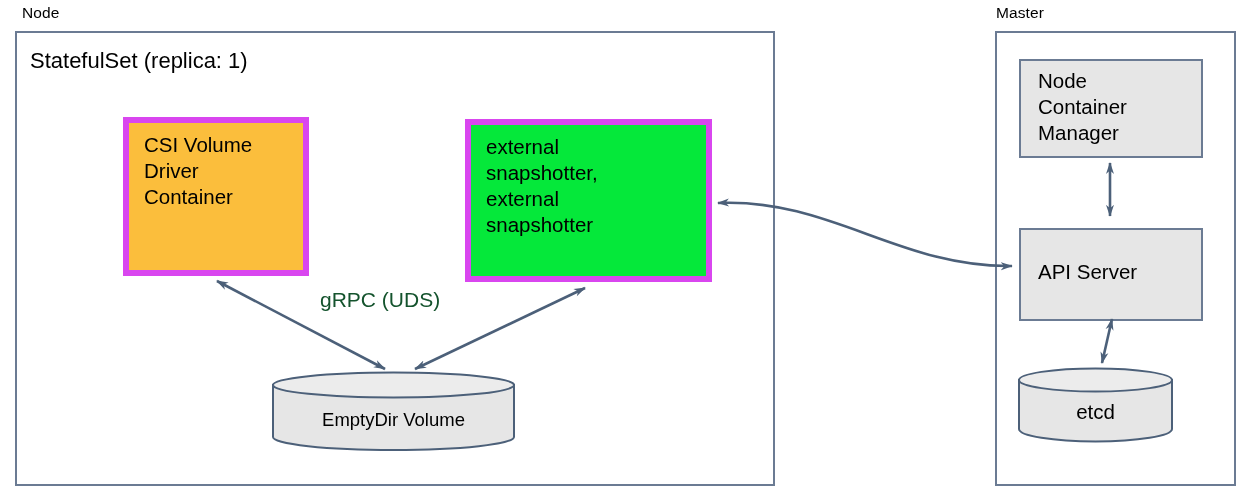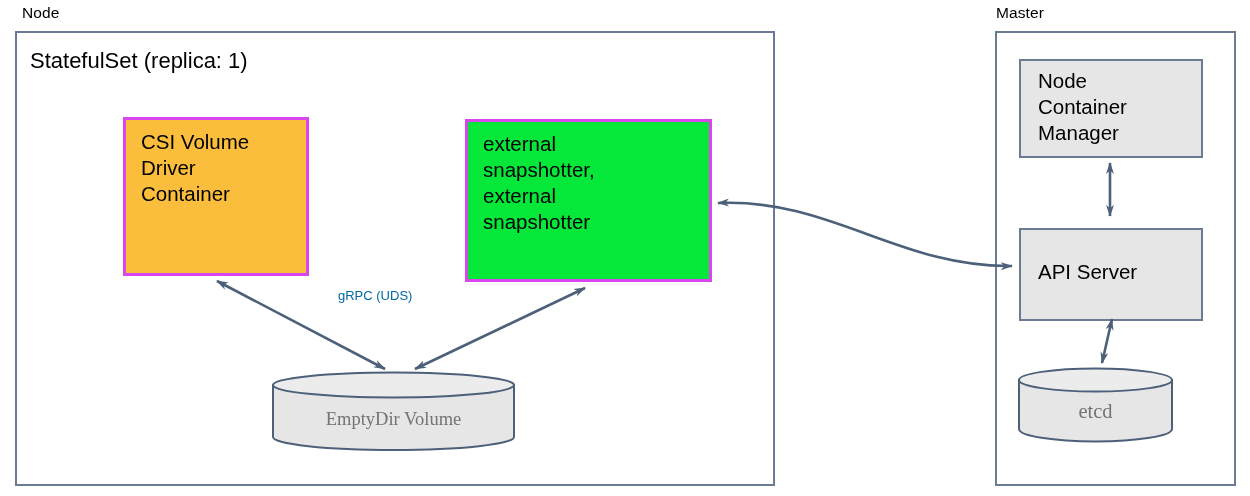--- a/index.html
+++ b/index.html
@@ -45,21 +45,21 @@
     top: 48px;
     font-size: 22px;
     color: #000000;
     white-space: nowrap;
   }
 
   
   .proc-box {
     position: absolute;
     box-sizing: border-box;
-    border: 3px solid #d946ef;
+    border: 6px solid #d946ef;
     padding: 9px 0 0 15px;
     font-size: 20.5px;
     line-height: 1.27;
     color: #000000;
   }
   #csi-box {
     left: 123px; top: 117px; width: 186px; height: 159px;
     background: #fbbe3c;
   }
   #ext-box {
@@ -86,44 +86,43 @@
 
   
   .cyl {
     position: absolute;
   }
   .cyl svg { display: block; overflow: visible; }
   .cyl-label {
     position: absolute;
     left: 0; right: 0;
     text-align: center;
-    color: #737373;
-    white-space: nowrap;
-    font-family: Liberation Serif, serif;
+    color: #000000;
+    white-space: nowrap;
   }
   #emptydir-cyl { left: 271px; top: 371px; width: 245px; height: 80px; }
   #emptydir-cyl .cyl-label { top: 38px; font-size: 18.5px; }
   #etcd-cyl     { left: 1017px; top: 367px; width: 157px; height: 76px; }
   #etcd-cyl .cyl-label { top: 33px; font-size: 20.5px; }
 
   
   #connectors {
     position: absolute;
     left: 0; top: 0;
     width: 1250px; height: 496px;
     pointer-events: none;
   }
 
   
   #grpc-label {
     position: absolute;
-    left: 338px;
+    left: 320px;
     top: 288px;
-    font-size: 13px;
-    color: #0369a1;
+    font-size: 21px;
+    color: #14532d;
     white-space: nowrap;
   }
 </style>
 </head>
 <body>
 
 <div id="canvas">
 
   <div class="group-label" id="node-label">Node</div>
 

